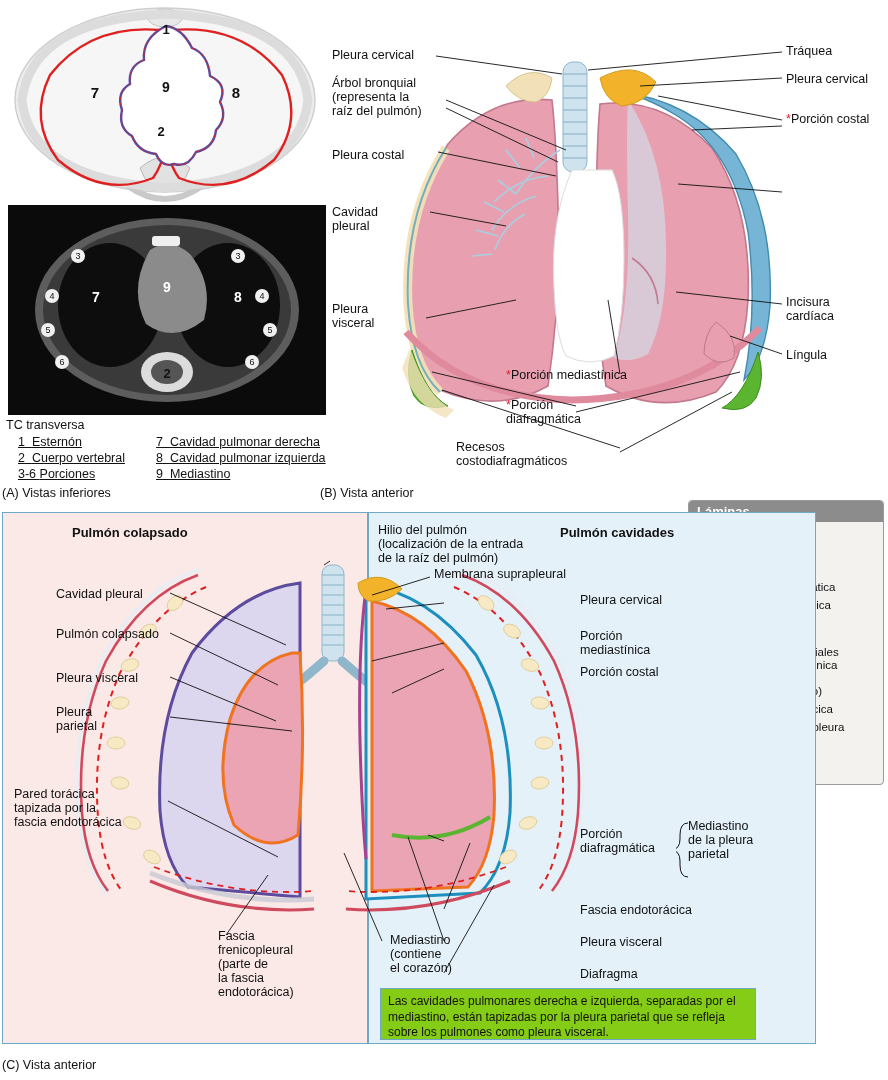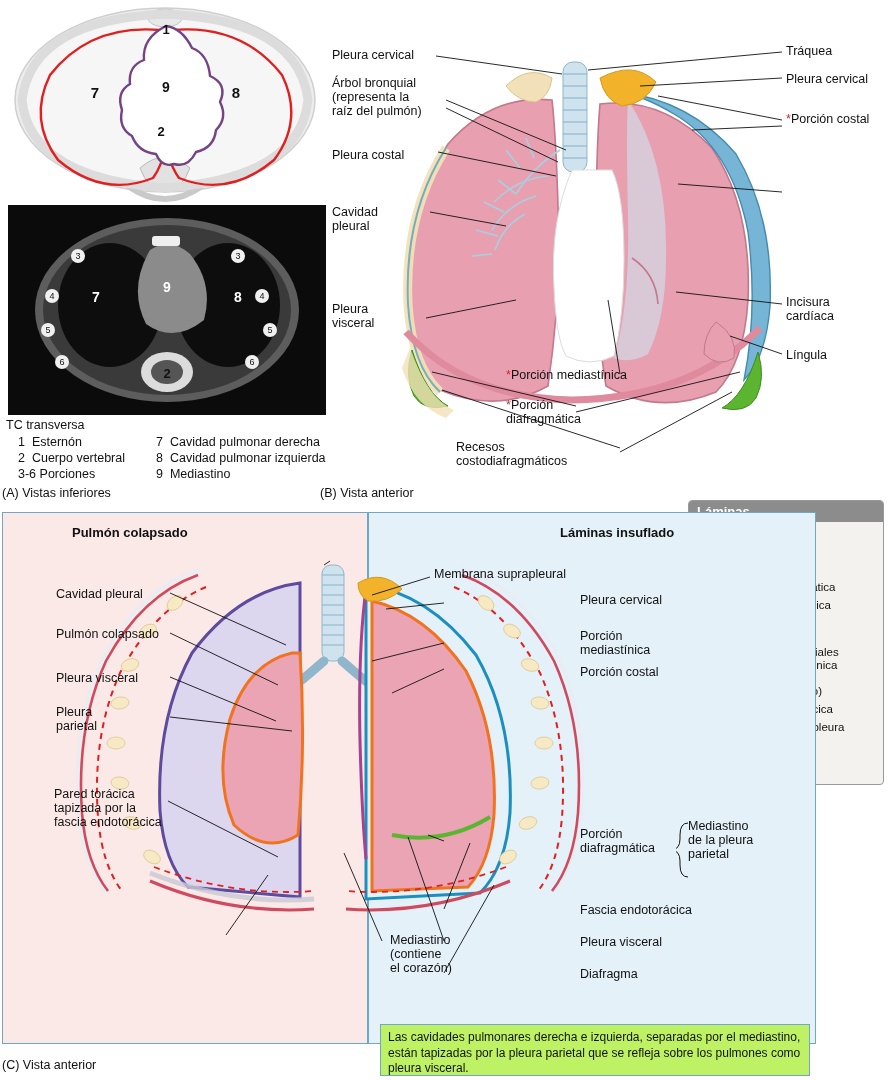--- a/index.html
+++ b/index.html
@@ -32,25 +32,25 @@
   .swatch { width:26px; height:9px; flex:0 0 26px; margin-top:2px; margin-right:7px; border-radius:1px;}
   .swline { width:26px; flex:0 0 26px; margin-top:6px; margin-right:7px; height:0; border-top:2px solid #c8325a;}
   .swdash { width:26px; flex:0 0 26px; margin-top:6px; margin-right:7px; height:0; border-top:2px dashed #e02020;}
   .swstar { width:26px; flex:0 0 26px; margin-right:7px; color:#e02020; font-size:15px; text-align:center; line-height:12px;}
 
   .cbox { position:absolute; border:1.5px solid #6fa8c7; }
   .cleft { left:2px; top:512px; width:366px; height:532px; background:#fbe9e7; }
   .cright { left:368px; top:512px; width:448px; height:532px; background:#e4f1f8; }
   .ctitle { position:absolute; font-weight:bold; font-size:13px; }
   .cnote {
-    position:absolute; left:380px; top:988px; width:430px; height:52px;
-    border:1.5px solid #6fa8c7; background:#bef264;
-    font-size:12px; line-height:15.5px; padding:5px 7px;margin-top:36px;
+    position:absolute; left:380px; top:988px; width:376px; height:52px;
+    border:1.5px solid #6fa8c7; background:#84cc16;
+    font-size:12px; line-height:15.5px; padding:5px 7px;
   }
-  .legendlist { position:absolute; font-size:12.5px; line-height:16px; }
+  .legendlist { position:absolute; font-size:12.5px; line-height:16px;text-decoration:underline; }
   .brace { position:absolute; font-size:12.5px; line-height:14px; }
 </style>
 </head>
 <body>
 
 <div class="panelA">
   <svg width="340" height="500" viewBox="0 0 340 500">
 
     <g>
       <ellipse cx="165" cy="100" rx="150" ry="92" fill="#ededed" stroke="#cfcfcf" stroke-width="1.5"></ellipse>
@@ -365,50 +365,58 @@
       <path d="M444 336 L428 330"></path>
       <path d="M444 404 L470 338"></path>
       <path d="M444 436 L408 332"></path>
       <path d="M444 468 L494 380"></path>
       <path d="M226 430 L268 370"></path>
       <path d="M382 436 L344 348"></path>
     </g>
   </svg>
 
   <div class="ctitle" style="left:72px; top:20px;">Pulmón colapsado</div>
-  <div class="ctitle" style="left:560px; top:20px;">Láminas insuflado</div>
-
+  <div class="ctitle" style="left:560px; top:20px;">Pulmón cavidades</div>
+
+  <div class="lbl" style="left:378px; top:18px; width:160px; white-space:pre-line;">Hilio del pulmón
+(localización de la entrada
+de la raíz del pulmón)</div>
   <div class="lbl" style="left:434px; top:62px;">Membrana suprapleural</div>
 
   <div class="lbl" style="left:56px; top:82px;">Cavidad pleural</div>
   <div class="lbl" style="left:56px; top:122px;">Pulmón colapsado</div>
   <div class="lbl" style="left:56px; top:166px;">Pleura visceral</div>
   <div class="lbl" style="left:56px; top:200px; white-space:pre-line;">Pleura
 parietal</div>
-  <div class="lbl" style="left:14px; top:282px; white-space:pre-line;margin-left:40px;">Pared torácica
+  <div class="lbl" style="left:14px; top:282px; white-space:pre-line;">Pared torácica
 tapizada por la
 fascia endotorácica</div>
 
   <div class="lbl" style="left:580px; top:88px;">Pleura cervical</div>
   <div class="lbl" style="left:580px; top:124px; white-space:pre-line;">Porción
 mediastínica</div>
   <div class="lbl" style="left:580px; top:160px;">Porción costal</div>
   <div class="lbl" style="left:580px; top:322px; white-space:pre-line;">Porción
 diafragmática</div>
   <div class="lbl" style="left:580px; top:398px;">Fascia endotorácica</div>
   <div class="lbl" style="left:580px; top:430px;">Pleura visceral</div>
   <div class="lbl" style="left:580px; top:462px;">Diafragma</div>
 
   <div class="brace" style="left:688px; top:314px; white-space:pre-line;">Mediastino
 de la pleura
 parietal</div>
   <svg style="position:absolute; left:676px; top:316px;" width="14" height="58">
     <path d="M12 2 q-8 0 -8 12 v4 q0 10 -8 11 q8 1 8 11 v4 q0 12 8 12" fill="none" stroke="#111" stroke-width="1"></path>
   </svg>
 
+  <div class="lbl" style="left:218px; top:424px; white-space:pre-line;">Fascia
+frenicopleural
+(parte de
+la fascia
+endotorácica)</div>
   <div class="lbl" style="left:390px; top:428px; white-space:pre-line;">Mediastino
 (contiene
 el corazón)</div>
 </div>
 
 <div class="cnote">Las cavidades pulmonares derecha e izquierda, separadas por el mediastino, están tapizadas por la pleura parietal que se refleja sobre los pulmones como pleura visceral.</div>
 
 <div class="lbl b" style="left:2px; top:1058px;text-align:right;">(C)  Vista anterior</div>
 
 </body></html>

